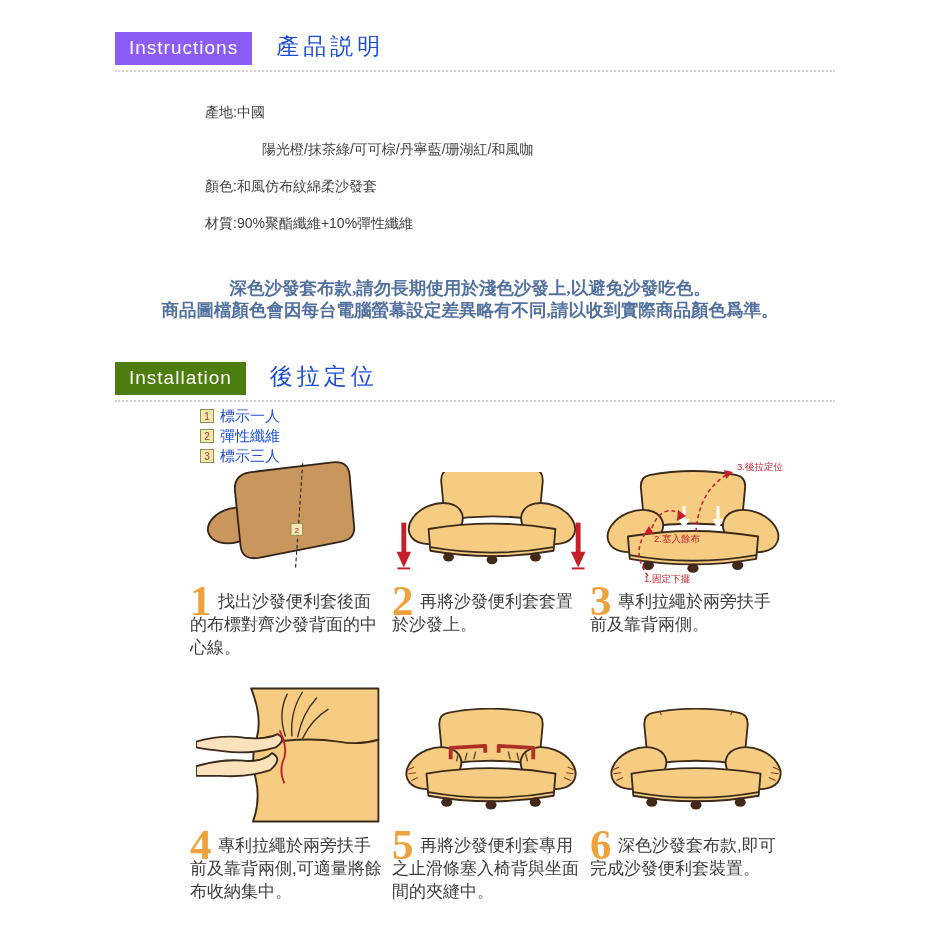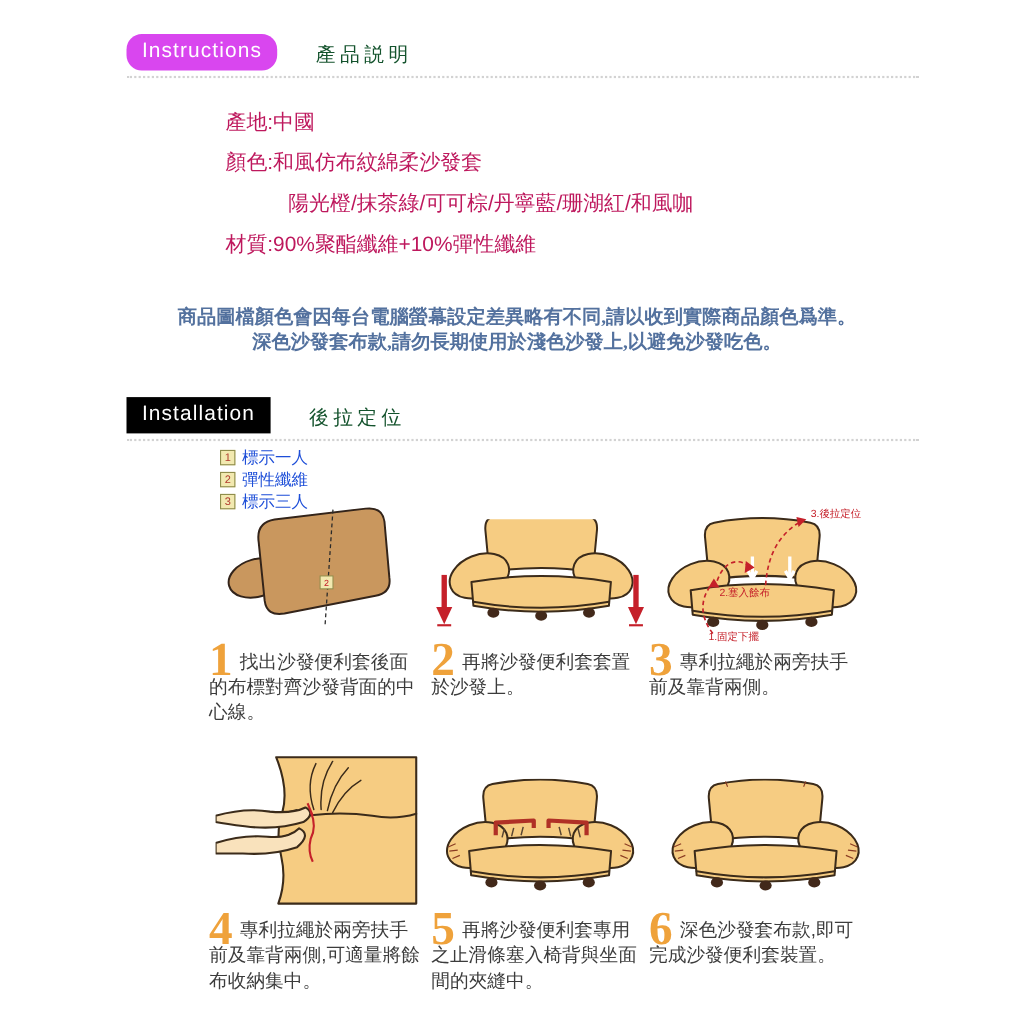--- a/index.html
+++ b/index.html
@@ -8,26 +8,26 @@
     font-family:"Liberation Sans","DejaVu Sans",sans-serif;color:#3c3c3c;
   }
   
   .section-header{
     position:absolute;left:115px;right:95px;display:flex;align-items:flex-end;
     border-bottom:2px dotted #d2d2d2;padding-bottom:5px;
   }
   .badge{
     color:#fff;font-size:19px;letter-spacing:1px;padding:5px 14px 6px 14px;line-height:22px;
   }
-  .badge-instructions{background:#d946ef;border-radius:14px;}
-  .badge-installation{background:#000000;}
-  .section-title{margin-left:35px;font-size:18px;color:#14532d;letter-spacing:4px;padding-bottom:3px;}
+  .badge-instructions{background:#8b5cf6;}
+  .badge-installation{background:#4d7c0f;}
+  .section-title{margin-left:24px;font-size:23px;color:#1d4ed8;letter-spacing:4px;padding-bottom:3px;}
   
   .product-info{position:absolute;left:205px;top:100px;}
-  .info-line{display:flex;font-size:19px;line-height:24px;margin-bottom:13px;color:#be185d;}
+  .info-line{display:flex;font-size:14px;line-height:24px;margin-bottom:13px;color:#404040;}
   .info-label{white-space:nowrap;}
   .info-indent{margin-left:57px;}
   
   .notice{
     position:absolute;left:100px;top:277px;width:740px;text-align:center;
     font-family:"Liberation Serif","DejaVu Serif",serif;font-weight:bold;
     font-size:17.5px;line-height:22px;color:#53719e;
   }
   
   .legend{position:absolute;left:200px;top:408px;}
@@ -77,36 +77,36 @@
 <div class="section-header" style="top:31px">
   <div class="badge badge-instructions">Instructions</div>
   <div class="section-title">產品説明</div>
 </div>
 
 <div class="product-info">
   <div class="info-line">
     <span class="info-label">產地:</span>
     <span>中國</span>
   </div>
+  <div class="info-line info-indent">
+    <span>陽光橙/抹茶綠/可可棕/丹寧藍/珊湖紅/和風咖</span>
+  </div>
   <div class="info-line">
     <span class="info-label">顏色:</span>
     <span>和風仿布紋綿柔沙發套</span>
   </div>
-  <div class="info-line info-indent">
-    <span>陽光橙/抹茶綠/可可棕/丹寧藍/珊湖紅/和風咖</span>
-  </div>
   <div class="info-line">
     <span class="info-label">材質:</span>
     <span>90%聚酯纖維+10%彈性纖維</span>
   </div>
 </div>
 
 <div class="notice">
+  <div>深色沙發套布款,請勿長期使用於淺色沙發上,以避免沙發吃色。</div>
   <div>商品圖檔顏色會因每台電腦螢幕設定差異略有不同,請以收到實際商品顏色爲準。</div>
-  <div>深色沙發套布款,請勿長期使用於淺色沙發上,以避免沙發吃色。</div>
 </div>
 
 <div class="section-header" style="top:361px">
   <div class="badge badge-installation">Installation</div>
   <div class="section-title">後拉定位</div>
 </div>
 
 <div class="legend">
   <div class="legend-item">
     <div class="legend-box">1</div>

